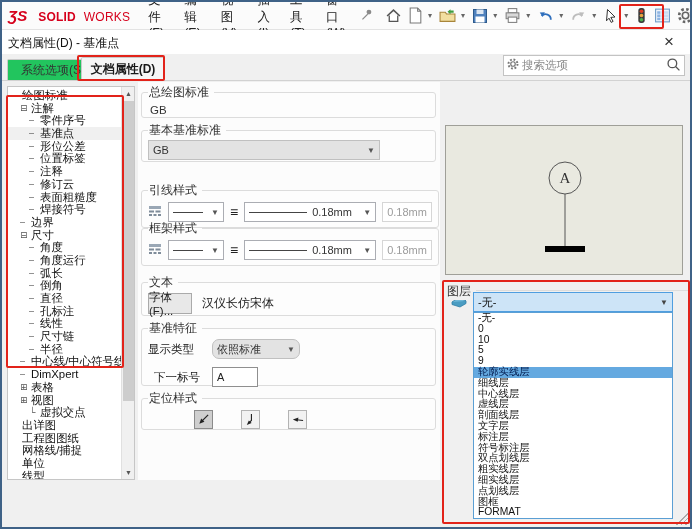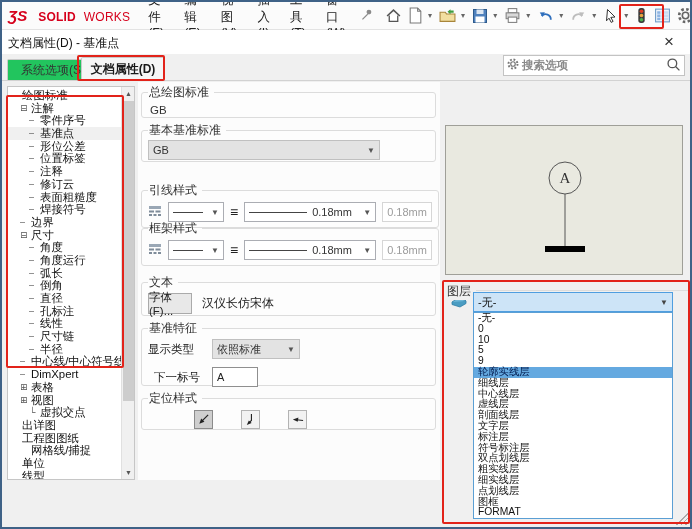--- a/index.html
+++ b/index.html
@@ -32,21 +32,21 @@
   
   .tab { position:absolute; display:flex; align-items:center; justify-content:center;
          border:1px solid #c9c9c9; border-bottom:none; border-radius:2px 2px 0 0; font-size:12px; }
   .tab.inactive { left:5px; top:57px; width:92px; height:21px; background:#22c55e; color:#333; }
   .tab.active   { left:79px; top:55px; width:84px; height:23px; background:#f5f5f5; font-weight:bold; }
   .tabline { position:absolute; left:0; top:78px; width:100%; border-top:1px solid #d2d2d2; }
 
   
   .search { position:absolute; right:5px; top:53px; width:182px; height:21px; background:#fff;
             border:1px solid #c3c3c3; display:flex; align-items:center; padding:0 3px; }
-  .search .ph { flex:1; color:#8a8a8a; font-size:11.5px; margin-left:3px;font-weight:bold; }
+  .search .ph { flex:1; color:#8a8a8a; font-size:11.5px; margin-left:3px; }
 
   
   .tree { position:absolute; left:5px; top:84px; width:128px; height:394px; background:#fff;
           border:1px solid #c6c6c6; overflow:hidden; }
   .tree-rows { position:absolute; left:0; top:2px; width:124px; }
   .trow { height:12.7px; line-height:12.7px; font-size:11.4px; white-space:nowrap; display:flex; align-items:center; color:#111; }
   .trow .exp { width:11px; display:inline-block; font-size:9px; color:#555; text-align:left; flex:none; }
   .trow.selected { background:#f0f0f0; }
   .vscroll { position:absolute; right:0; top:0; width:13px; height:100%; background:#f0f0f0; border-left:1px solid #e0e0e0; }
   .vscroll .arr { position:absolute; left:0; width:13px; height:13px; font-size:7px; color:#555; text-align:center; line-height:13px; }
@@ -373,21 +373,21 @@
         <div class="trow" style="padding-left: 3px;">
           <span class="exp"></span>
           <span>出详图</span>
         </div>
 
         <div class="trow" style="padding-left: 3px;">
           <span class="exp"></span>
           <span>工程图图纸</span>
         </div>
 
-        <div class="trow" style="padding-left: 12px;">
+        <div class="trow" style="padding-left: 3px;">
           <span class="exp"></span>
           <span>网格线/捕捉</span>
         </div>
 
         <div class="trow" style="padding-left: 3px;">
           <span class="exp"></span>
           <span>单位</span>
         </div>
 
         <div class="trow" style="padding-left: 3px;">
@@ -476,21 +476,21 @@
     <div class="row" style="gap:10px; margin-top:1px;">
       <div class="btn" style="width:44px; height:21px;">字体(F)...</div>
       <span style="font-size:12px; color:#222;">汉仪长仿宋体</span>
     </div>
   </fieldset>
 
   <fieldset style="top:318px; height:66px;">
     <legend>基准特征</legend>
     <div class="row" style="gap:12px; margin-top:1px;">
       <span style="width:52px; font-size:11.5px;">显示类型</span>
-      <div class="combo gray" style="width:88px;">
+      <div class="combo gray" style="width:88px;border-radius:7px;">
         <span>依照标准</span>
         <span class="chev">▼</span>
       </div>
     </div>
     <div class="row" style="gap:12px; margin-top:8px;">
       <span style="width:52px; font-size:11.5px;text-align:right;">下一标号</span>
       <div class="txtbox" style="width:46px; color:#222; border-color:#8f8f8f;">A</div>
     </div>
   </fieldset>
 

